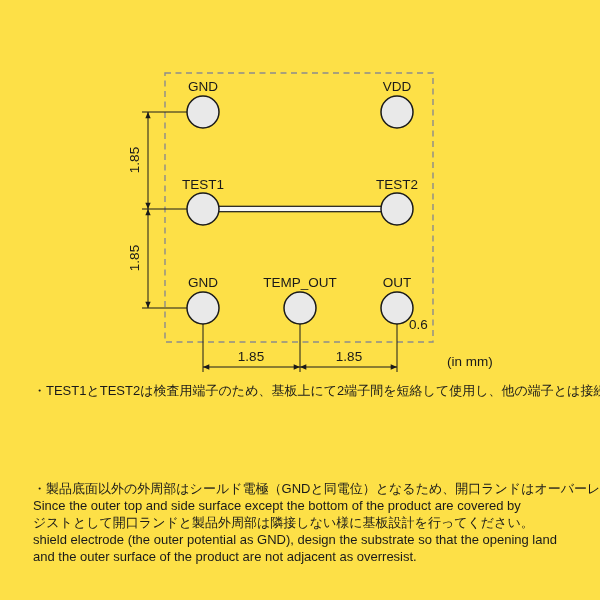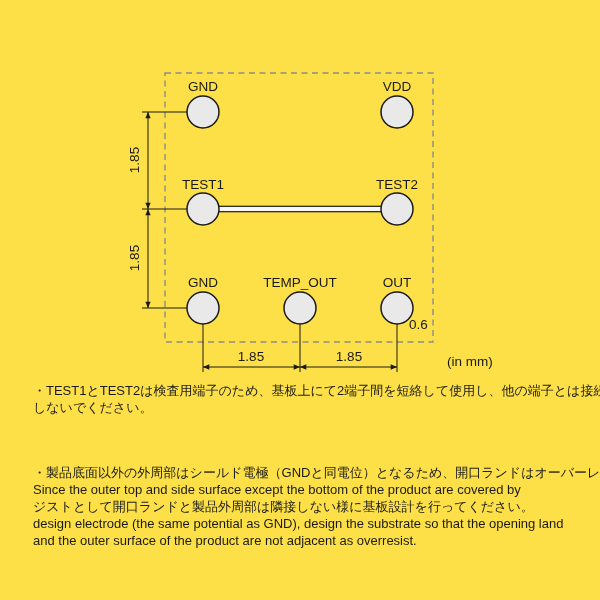--- a/index.html
+++ b/index.html
@@ -50,21 +50,21 @@
   .unit-label { font-size: 13.5px; }
   .notes {
     position: absolute;
     left: 33px;
     width: 552px;
     color: #1a1a1a;
     font-size: 13px;
     line-height: 17px;
   }
   .notes-1 { top: 382px; }
-  .notes-2 { top: 464px; }
+  .notes-2 { top: 480px; }
   .note-line { white-space: nowrap; }
 </style>
 </head>
 <body>
 
 <div class="stage">
 
   <svg class="diagram" width="600" height="380" viewBox="0 0 600 380">
     <defs>
       <marker id="arr" viewBox="0 0 10 10" refX="9" refY="5" markerWidth="9" markerHeight="7" markerUnits="userSpaceOnUse" orient="auto-start-reverse">
@@ -119,24 +119,23 @@
       <text class="dim-label" transform="translate(139,258) rotate(-90)" text-anchor="middle">1.85</text>
       <text class="dim-label" x="251" y="361" text-anchor="middle">1.85</text>
       <text class="dim-label" x="349" y="361" text-anchor="middle">1.85</text>
       <text class="dim-label" x="409" y="329" text-anchor="start">0.6</text>
       <text class="unit-label" x="447" y="366" text-anchor="start">(in mm)</text>
     </g>
   </svg>
 
   <div class="notes notes-1">
     <div class="note-line">・TEST1とTEST2は検査用端子のため、基板上にて2端子間を短絡して使用し、他の端子とは接続</div>
-    <div class="note-line">しないでください。</div>
   </div>
 
   <div class="notes notes-2">
     <div class="note-line">・製品底面以外の外周部はシールド電極（GNDと同電位）となるため、開口ランドはオーバーレ</div>
     <div class="note-line">Since the outer top and side surface except the bottom of the product are covered by</div>
     <div class="note-line">ジストとして開口ランドと製品外周部は隣接しない様に基板設計を行ってください。</div>
-    <div class="note-line">design electrode (the same potential as GND), design the substrate so that the opening land</div>
+    <div class="note-line">shield electrode (the outer potential as GND), design the substrate so that the opening land</div>
     <div class="note-line">and the outer surface of the product are not adjacent as overresist.</div>
   </div>
 
 </div>
 
 </body></html>

